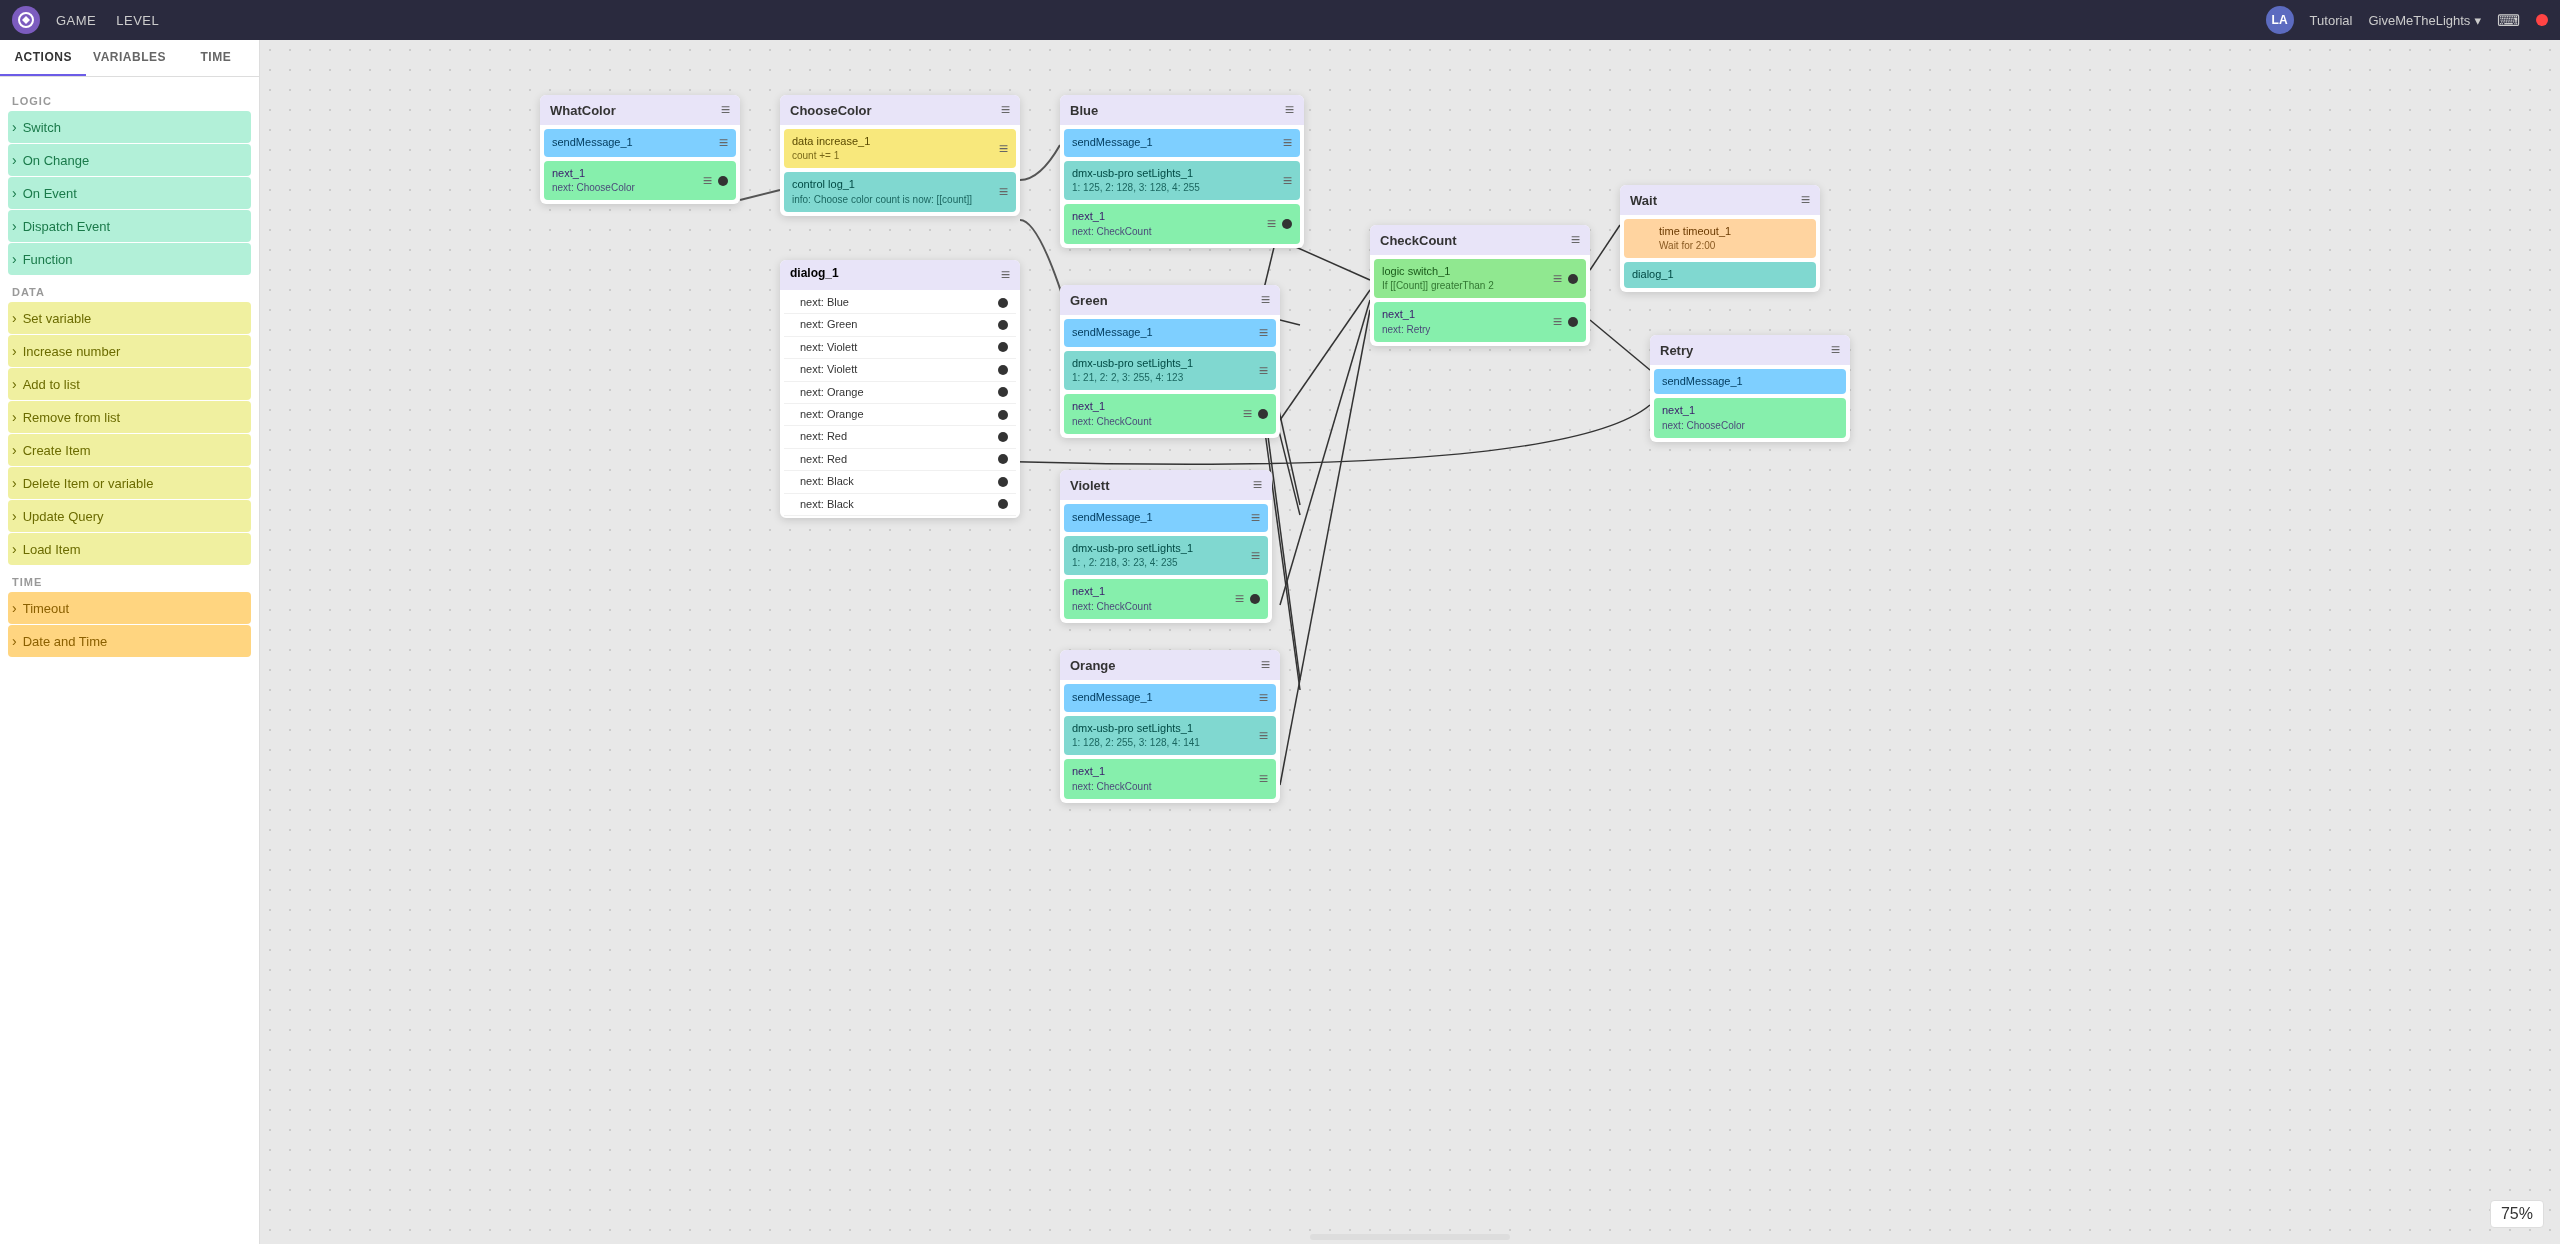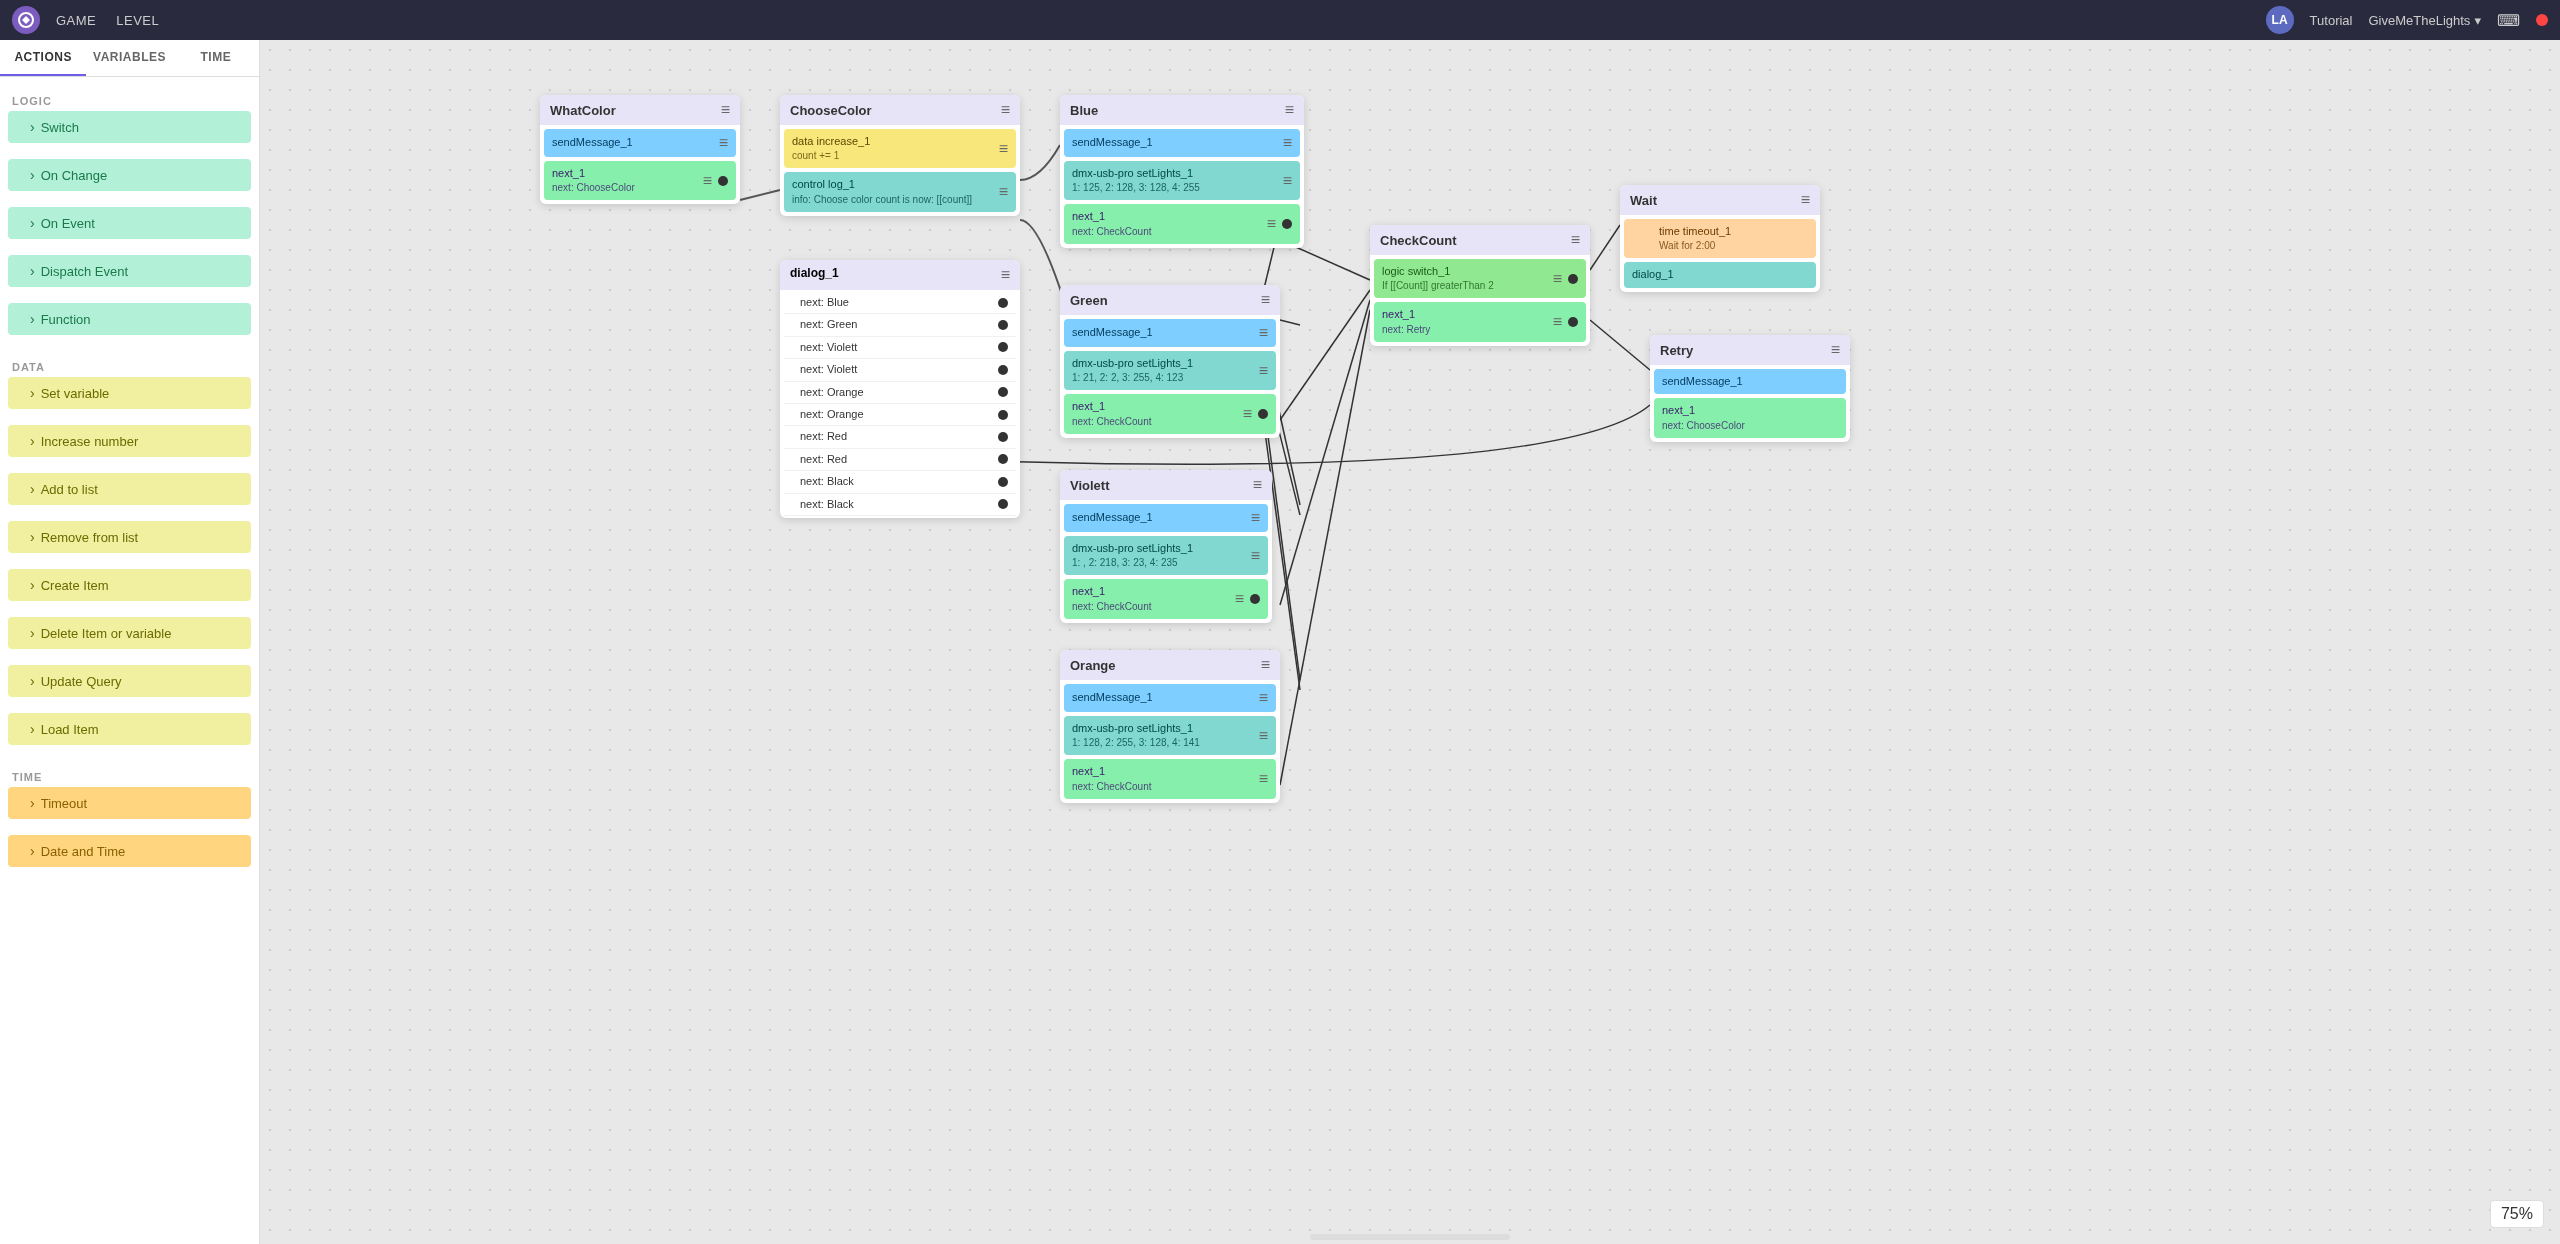--- a/index.html
+++ b/index.html
@@ -20,21 +20,21 @@
     
     .main { display: flex; flex: 1; overflow: hidden; }
 
     
     .sidebar { width: 260px; background: white; border-right: 1px solid #ddd; display: flex; flex-direction: column; flex-shrink: 0; overflow: hidden; }
     .sidebar-tabs { display: flex; border-bottom: 1px solid #ddd; }
     .sidebar-tab { flex: 1; padding: 10px 0; text-align: center; font-size: 12px; font-weight: 600; cursor: pointer; color: #666; letter-spacing: 0.5px; }
     .sidebar-tab.active { color: #333; border-bottom: 2px solid #6c5ce7; }
     .sidebar-content { flex: 1; overflow-y: auto; padding: 8px; }
     .sidebar-section-label { font-size: 11px; font-weight: 700; color: #999; letter-spacing: 1px; padding: 10px 4px 4px; }
-    .sidebar-item { display: flex; align-items: center; padding: 8px 22px; border-radius: 4px; margin-bottom: 16px; cursor: pointer; font-size: 13px; font-weight: 500; color: #333; }
+    .sidebar-item { display: flex; align-items: center; padding: 8px 4px; border-radius: 4px; margin-bottom: 1px; cursor: pointer; font-size: 13px; font-weight: 500; color: #333; }
     .sidebar-item::before { content: '›'; margin-right: 6px; font-size: 14px; }
     .sidebar-item.logic { background: #b2f0d8; color: #1a7a4a; }
     .sidebar-item.data { background: #f0f0a0; color: #6b6b00; }
     .sidebar-item.time { background: #ffd580; color: #8b6000; }
 
     
     .canvas { flex: 1; background: #e8e8e8; background-image: radial-gradient(circle, #ccc 1px, transparent 1px); background-size: 20px 20px; position: relative; overflow: hidden; }
 
     
     .node { position: absolute; background: white; border-radius: 6px; box-shadow: 0 2px 8px rgba(0,0,0,0.15); min-width: 180px; }

